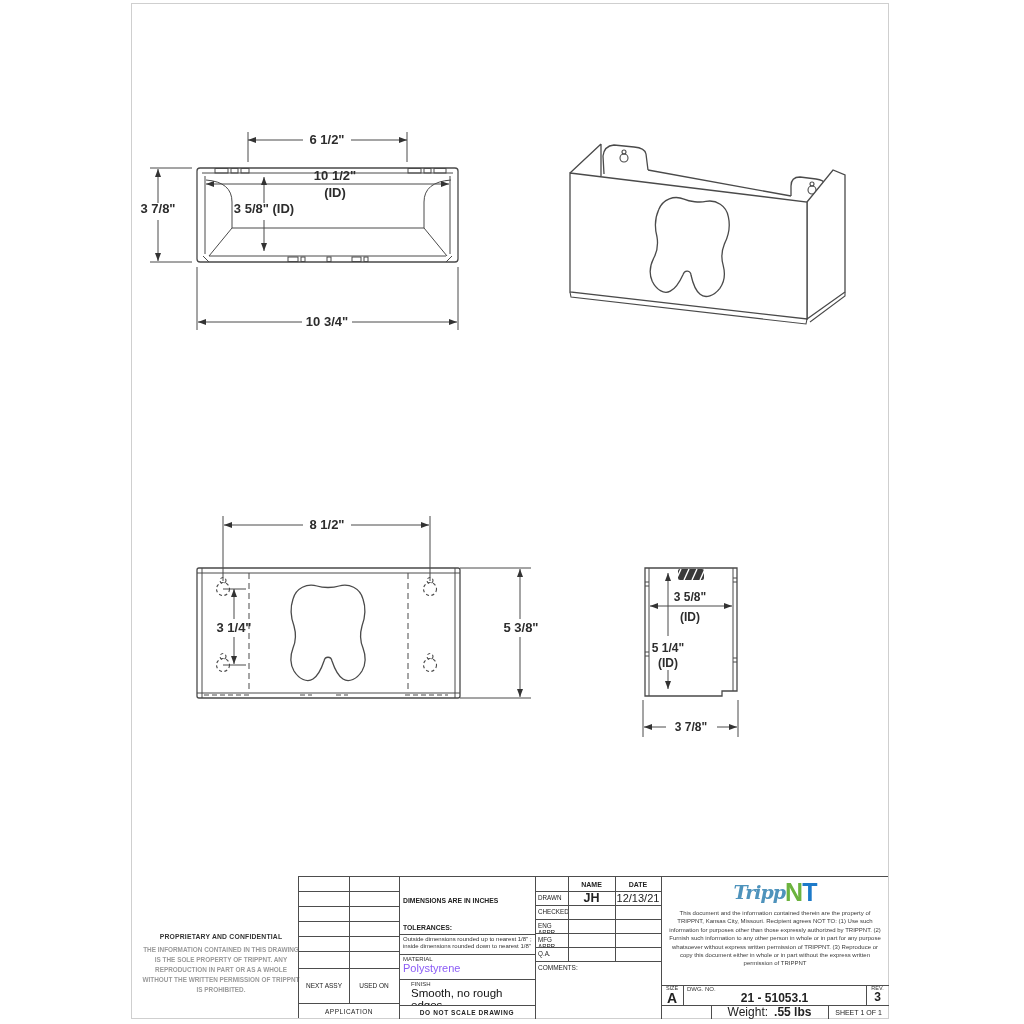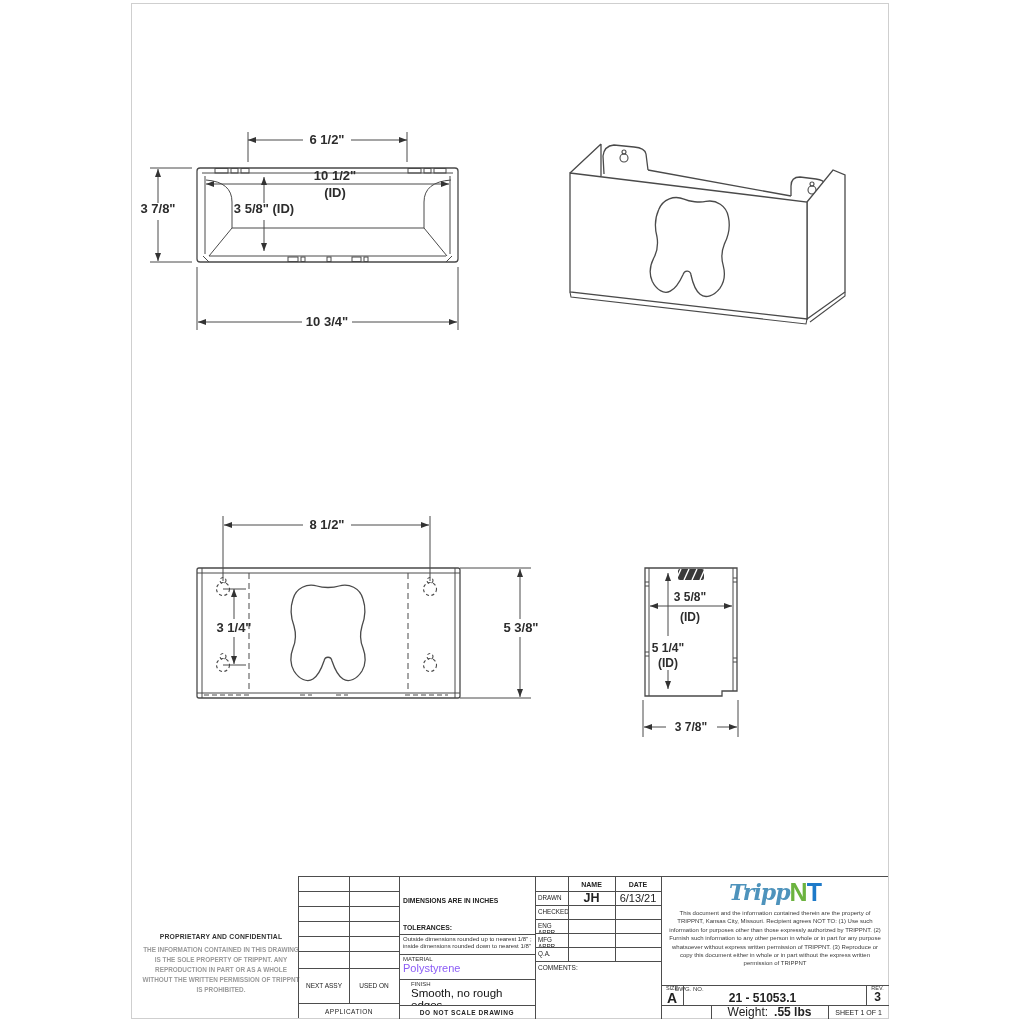--- a/index.html
+++ b/index.html
@@ -22,21 +22,21 @@
   .cen{display:flex;align-items:center;justify-content:center;text-align:center;}
   .tol{font-size:6.8px;font-weight:700;line-height:1.32;white-space:pre;padding:2px 0 0 4px;}
   .note{font-size:6px;line-height:1.18;padding:2px 3px 0 4px;color:#333;}
   .val-lg{font-size:11px;color:#8b5cf6;}
   .val-md{font-size:11.5px;color:#111;}
   .rowlab{font-size:6.3px;padding:3px 0 0 3px;color:#222;}
   .hdr{font-size:7px;font-weight:600;}
   .dns{font-size:6.5px;font-weight:600;letter-spacing:.6px;}
   .legal{font-size:6px;line-height:1.4;text-align:center;color:#3a3a3a;}
   .logo-script{font-family:"DejaVu Serif",serif;font-style:italic;font-weight:700;
-      font-size:22px;letter-spacing:-1px;}
+      font-size:19px;letter-spacing:-1px;}
   .logo-nt{font-family:"Liberation Sans",sans-serif;font-weight:800;font-size:25px;letter-spacing:-1px;}
   .prop{position:absolute;left:141px;top:933px;width:160px;text-align:center;}
   .prop h4{margin:0 0 5px 0;font-size:6.8px;color:#333;letter-spacing:.2px;}
   .prop p{margin:0;font-size:6.4px;line-height:1.55;color:#9a9a9a;font-weight:600;}
 </style>
 </head>
 <body>
 
 <div class="page">
   <div class="sheet-border"></div>
@@ -261,39 +261,39 @@
       <div class="lab">FINISH</div>
       <div class="val-md">Smooth, no rough edges</div>
     </div>
     <div class="cell cen dns" style="left:100px;top:128px;width:136px;height:14px;">DO NOT SCALE DRAWING</div>
 
     <div class="cell cen hdr" style="left:269px;top:0;width:47px;height:14px;">NAME</div>
     <div class="cell cen hdr" style="left:316px;top:0;width:46px;height:14px;">DATE</div>
 
     <div class="cell rowlab" style="left:236px;top:14px;width:33px;height:14px;">DRAWN</div>
     <div class="cell cen" style="left:269px;top:14px;width:47px;height:14px;font-size:12.5px;font-weight:600;">JH</div>
-    <div class="cell cen" style="left:316px;top:14px;width:46px;height:14px;font-size:11px;">6/13/21</div>
+    <div class="cell cen" style="left:316px;top:14px;width:46px;height:14px;font-size:11px;">12/13/21</div>
     <div class="cell rowlab" style="left:236px;top:28px;width:33px;height:14px;">CHECKED</div>
     <div class="cell rowlab" style="left:236px;top:42px;width:33px;height:14px;">ENG APPR.</div>
     <div class="cell rowlab" style="left:236px;top:56px;width:33px;height:14px;">MFG APPR.</div>
     <div class="cell rowlab" style="left:236px;top:70px;width:33px;height:14px;">Q.A.</div>
     <div class="cell rowlab" style="left:236px;top:84px;width:126px;height:58px;font-size:6.5px;">COMMENTS:</div>
 
     <div class="cell cen" style="left:362px;top:0;width:228px;height:30px;">
       <span class="logo-script" style="color:#4e93bc;">Tripp</span>
         <span class="logo-nt" style="color:#6cb33f;">N</span>
         <span class="logo-nt" style="color:#1d7ac9;">T</span>
     </div>
     <div class="cell legal" style="left:370px;top:32px;width:212px;height:74px;">This document and the information contained therein are the property of TRIPPNT, Kansas City, Missouri. Recipient agrees NOT TO: (1) Use such information for purposes other than those expressly authorized by TRIPPNT. (2) Furnish such information to any other person in whole or in part for any purpose whatsoever without express  written permission of TRIPPNT. (3) Reproduce or copy this document either in whole or in part without the express written permission of TRIPPNT</div>
 
     <div class="cell" style="left:362px;top:108px;width:22px;height:20px;text-align:center;">
       <div class="lab" style="font-size:5.5px;">SIZE</div>
       <div style="font-size:14px;font-weight:700;line-height:1;">A</div>
     </div>
-    <div class="cell" style="left:372px;top:108px;width:183px;height:20px;">
+    <div class="cell" style="left:384px;top:108px;width:183px;height:20px;">
       <div class="lab" style="padding:1px 0 0 4px;">DWG.  NO.</div>
       <div style="font-size:12px;font-weight:600;text-align:center;line-height:1;">21 - 51053.1</div>
     </div>
     <div class="cell" style="left:567px;top:108px;width:23px;height:20px;text-align:center;">
       <div class="lab" style="font-size:5.5px;">REV.</div>
       <div style="font-size:12px;font-weight:600;line-height:1;">3</div>
     </div>
     <div class="cell cen" style="left:412px;top:128px;width:117px;height:14px;">
       <span style="font-size:12px;">Weight:</span>
       <span style="font-size:12px;font-weight:700;margin-left:6px;">.55 lbs</span>

